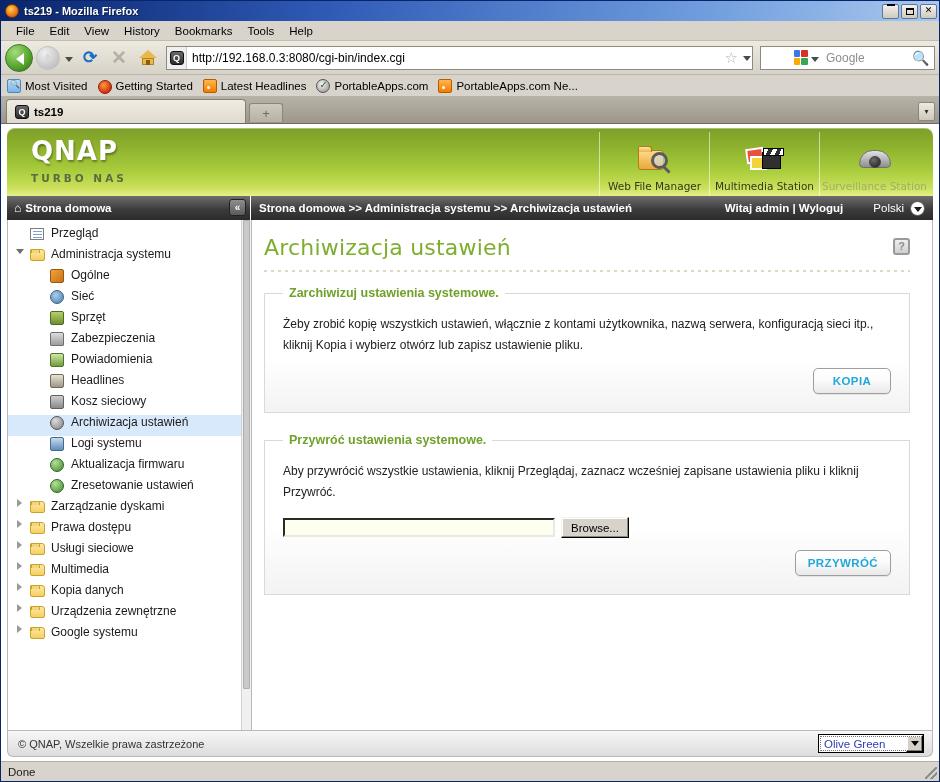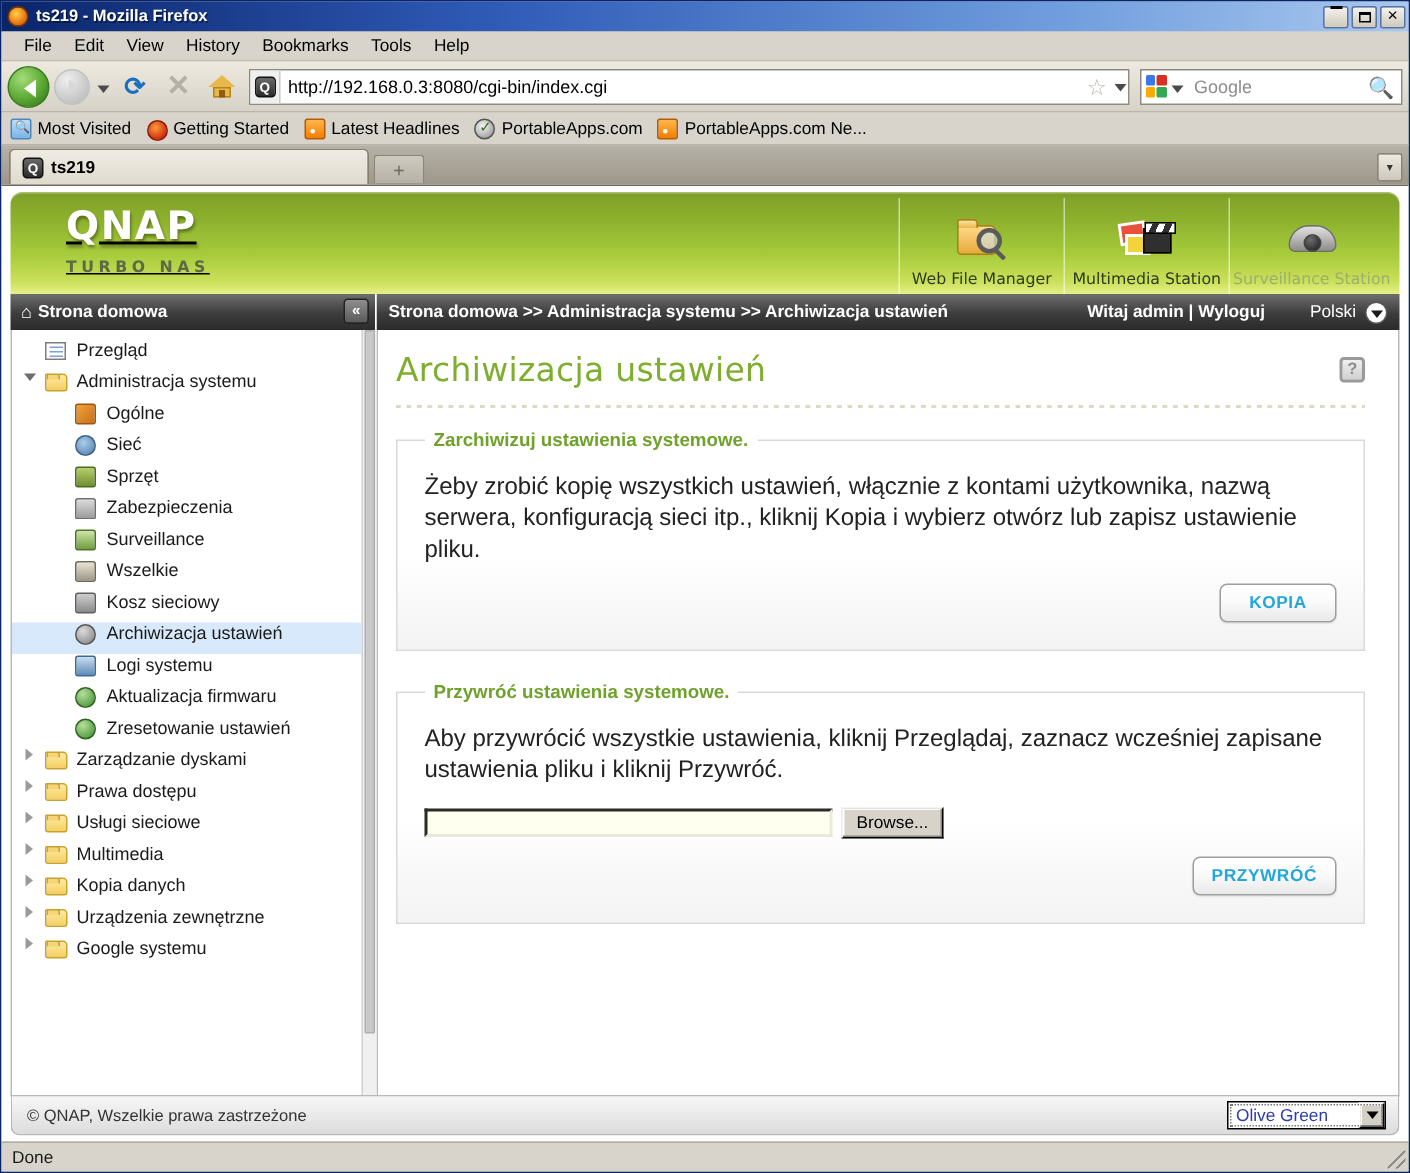--- a/index.html
+++ b/index.html
@@ -146,21 +146,21 @@
   }
   .urlbar .url-text {
     flex: 1 1 auto; padding-left: 5px;
     font-size: 12px; color: #000; white-space: nowrap; overflow: hidden;
   }
   .star-ico { color: #b9b5ab; font-size: 15px; padding: 0 3px; }
   .urlbar .navdrop { height: 22px; }
   .searchbar {
     width: 175px; flex: 0 0 175px; height: 24px;
     background: #fff; border: 1px solid #8e8a80;
-    display: flex; align-items: center; margin-left: 2px;
+    display: flex; align-items: center; margin-left: 2px; padding-left: 30px;
   }
   .gicon {
     width: 15px; height: 15px; margin-left: 3px;
     position: relative; flex: 0 0 15px;
   }
   .gicon span { position: absolute; border-radius: 1px; }
   .g1 { left:0; top:0; width:6px; height:7px; background:#3b78e7; }
   .g2 { left:7px; top:0; width:7px; height:7px; background:#d93025; }
   .g3 { left:0; top:8px; width:6px; height:7px; background:#f9ab00; border-radius:50%; }
   .g4 { left:7px; top:8px; width:7px; height:7px; background:#34a853; }
@@ -231,21 +231,21 @@
   
   .qnap-banner {
     height: 68px; flex: 0 0 68px;
     background: linear-gradient(to bottom, #7d9f28 0%, #8fb32e 30%, #a8cc3c 62%, #cbe05a 88%, #e6f08a 100%);
     border-radius: 8px 8px 0 0;
     margin: 4px 6px 0 6px;
     position: relative;
     display: flex; align-items: stretch;
     box-shadow: inset 0 1px 0 rgba(255,255,255,.35);
   }
-  .brand { padding: 10px 0 0 37px; width: 300px; text-decoration: underline; }
+  .brand { padding: 10px 0 0 24px; width: 300px; }
   .brand .logo {
     font-size: 26px; font-weight: bold; color: #ffffff;
     letter-spacing: 1px; font-family: "DejaVu Sans", sans-serif;
     text-shadow: 1px 2px 2px rgba(0,0,0,.35);
     line-height: 1;
   }
   .brand .tagline {
     margin-top: 8px;
     font-size: 10.5px; letter-spacing: 3px; color: #5b6b43; font-weight: bold;
     font-family: "DejaVu Sans", sans-serif;
@@ -455,21 +455,21 @@
   fieldset.panel {
     border: 1px solid #d9d9d9;
     background: linear-gradient(to bottom,#ffffff 0%,#ffffff 55%,#f3f3f3 100%);
     margin: 0 0 20px 0; padding: 12px 18px 18px 18px;
   }
   fieldset.panel legend {
     font-size: 12.5px; font-weight: bold; color: #6fa22a;
     padding: 0 6px; margin-left: 0;
   }
   .panel-text {
-    font-size: 16px; color: #222; line-height: 21px;
+    font-size: 12px; color: #222; line-height: 21px;
     margin: 2px 0 0 0;
   }
   .btn-row { display: flex; justify-content: flex-end; margin-top: 12px; }
   .qbtn {
     min-width: 78px; height: 25px;
     background: linear-gradient(to bottom,#ffffff 0%,#fbfbfb 45%,#e9e9e9 100%);
     border: 1px solid #9e9e9e; border-radius: 5px;
     color: #21a7d8; font-size: 11.5px; font-weight: bold;
     letter-spacing: .4px;
     display:flex; align-items:center; justify-content:center;
@@ -737,28 +737,28 @@
               <span class="t-ico">
                 <span class="t-gen g-zabez" style="display: block; position: relative;"></span>
               </span>
               <span>Zabezpieczenia</span>
             </div>
             <div class="tree-row lvl2">
               <span class="twisty none"></span>
               <span class="t-ico">
                 <span class="t-gen g-powiad" style="display: block; position: relative;"></span>
               </span>
-              <span>Surveillance</span>
+              <span>Powiadomienia</span>
             </div>
             <div class="tree-row lvl2">
               <span class="twisty none"></span>
               <span class="t-ico">
                 <span class="t-gen g-zasil" style="display: block; position: relative;"></span>
               </span>
-              <span>Wszelkie</span>
+              <span>Headlines</span>
             </div>
             <div class="tree-row lvl2">
               <span class="twisty none"></span>
               <span class="t-ico">
                 <span class="t-gen g-kosz" style="display: block; position: relative;"></span>
               </span>
               <span>Kosz sieciowy</span>
             </div>
             <div class="tree-row lvl2 selected">
               <span class="twisty none"></span>

